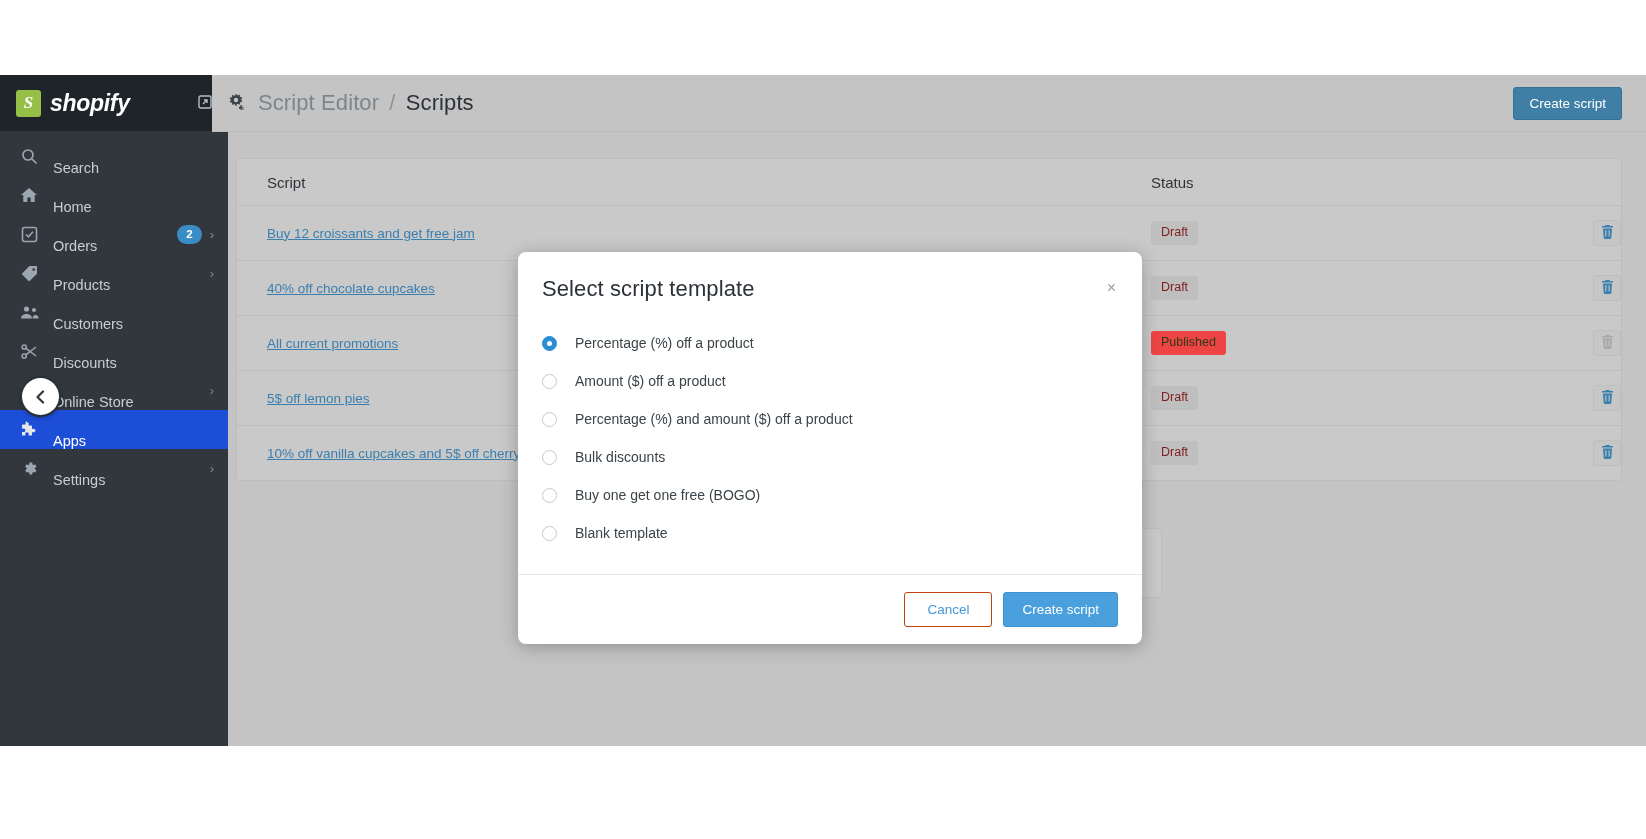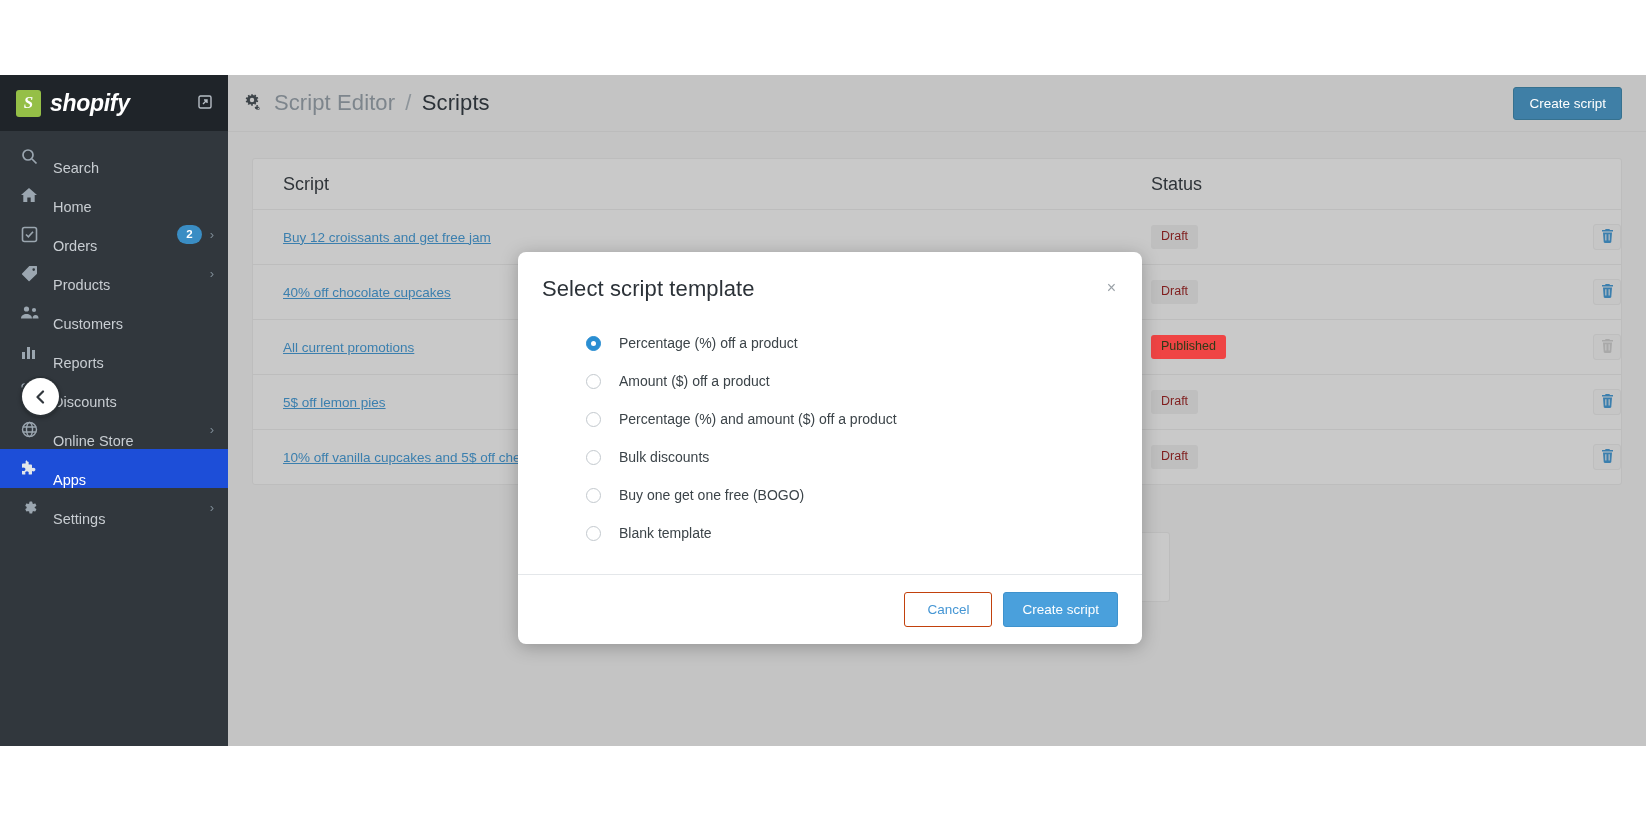--- a/index.html
+++ b/index.html
@@ -60,21 +60,21 @@
 
   .sb-collapse {
     position: absolute; left: 22px; top: 303px; width: 37px; height: 37px;
     background: #ffffff; border-radius: 50%;
     box-shadow: 0 0 0 2px #2b3136, 0 2px 5px rgba(0,0,0,.45);
     display: flex; align-items: center; justify-content: center;
     color: #31373d; font-size: 16px; z-index: 5;
   }
 
   
-  .main { position: absolute; left: 228px; top: 0; right: 0; height: 735px; }
+  .main { position: absolute; left: 212px; top: 0; right: 0; height: 735px; }
 
   .topbar {
     height: 57px; background: #c4c4c4; display: flex; align-items: center;
     padding: 0 24px 0 16px; border-bottom: 1px solid #bcbcbc;
   }
   .tb-gear { color: #3d4449; margin-right: 11px; display:flex; align-items:center; }
   .crumbs { font-size: 22px; letter-spacing: .1px; white-space: nowrap; }
   .crumb-parent { color: #7d858c; }
   .crumb-sep { color: #8d949a; margin: 0 4px; }
   .crumb-current { color: #2c3238; }
@@ -86,21 +86,21 @@
   }
 
   .content { padding: 26px 0 0 0; }
 
   .card {
     margin: 0 24px; background: #c9c9c9; border: 1px solid #bdbdbd;
     border-radius: 3px;
   }
   table.scripts { width: 100%; border-collapse: collapse; }
   table.scripts th {
-    text-align: left; font-size: 18px; color: #2f3439; font-weight: normal;
+    text-align: left; font-size: 15px; color: #2f3439; font-weight: normal;
     padding: 15px 0 14px 30px;
   }
   table.scripts th.col-status { width: 380px; }
   table.scripts th.col-actions { width: 120px; }
   table.scripts td {
     border-top: 1px solid #bdbdbd; padding: 14px 0 14px 30px;
     font-size: 13.5px; vertical-align: middle;
   }
   .script-link { color: #3b7fae; white-space: nowrap; }
   .badge {
@@ -136,21 +136,21 @@
   .modal {
     position: absolute; left: 518px; top: 177px; width: 624px;
     background: #ffffff; border-radius: 8px;
     box-shadow: 0 3px 18px rgba(0,0,0,.26); z-index: 20;
   }
   .modal-head {
     display: flex; align-items: flex-start; padding: 24px 22px 18px 24px;
   }
   .modal-title { font-size: 22px; color: #2c3238; flex: 1; letter-spacing: .1px; }
   .modal-close { color: #9aa1a7; font-size: 16px; line-height: 1; padding: 4px; }
-  .modal-body { padding: 4px 24px 22px 24px; margin-left: 44px; }
+  .modal-body { padding: 4px 24px 22px 24px; }
   .opt { display: flex; align-items: center; height: 38px; }
   .radio {
     width: 15px; height: 15px; border-radius: 50%; flex: none;
     border: 1px solid #c3c9ce; background: #fff; margin-right: 18px;
     position: relative;
   }
   .radio.checked { border-color: #2a8ed2; background: #2a8ed2; }
   .radio.checked::after {
     content: ""; position: absolute; left: 4px; top: 4px;
     width: 5px; height: 5px; border-radius: 50%; background: #fff;
@@ -234,30 +234,20 @@
           <span class="sb-ico">
             <svg width="19" height="15" viewBox="0 0 19 15" fill="currentColor">
                 <circle cx="6.5" cy="4" r="2.6"></circle>
                 <circle cx="14" cy="5" r="2.1"></circle>
                 <path d="M1 13.5c0-3 2.5-4.6 5.5-4.6s5.5 1.6 5.5 4.6zM12.5 13.5c0-2.1 1-3.6 3.1-3.6 1.8 0 2.9 1.1 2.9 3.1v.5z"></path>
               </svg>
           </span>
           <span class="sb-label">Customers</span>
         </div>
 
-        <div class="sb-item">
-          <span class="sb-ico">
-            <svg width="17" height="16" viewBox="0 0 17 16" fill="currentColor">
-                <rect x="1" y="8" width="3" height="7"></rect>
-                <rect x="6" y="3" width="3" height="12"></rect>
-                <rect x="11" y="6" width="3" height="9"></rect>
-              </svg>
-          </span>
-          <span class="sb-label">Reports</span>
-        </div>
 
         <div class="sb-item">
           <span class="sb-ico">
             <svg width="17" height="17" viewBox="0 0 17 17" fill="none" stroke="currentColor" stroke-width="1.5">
                 <circle cx="3.2" cy="13" r="2.1"></circle>
                 <circle cx="3.2" cy="4" r="2.1"></circle>
                 <path d="M5 5.3L15 13M5 11.7L15 4"></path>
               </svg>
           </span>
           <span class="sb-label">Discounts</span>

